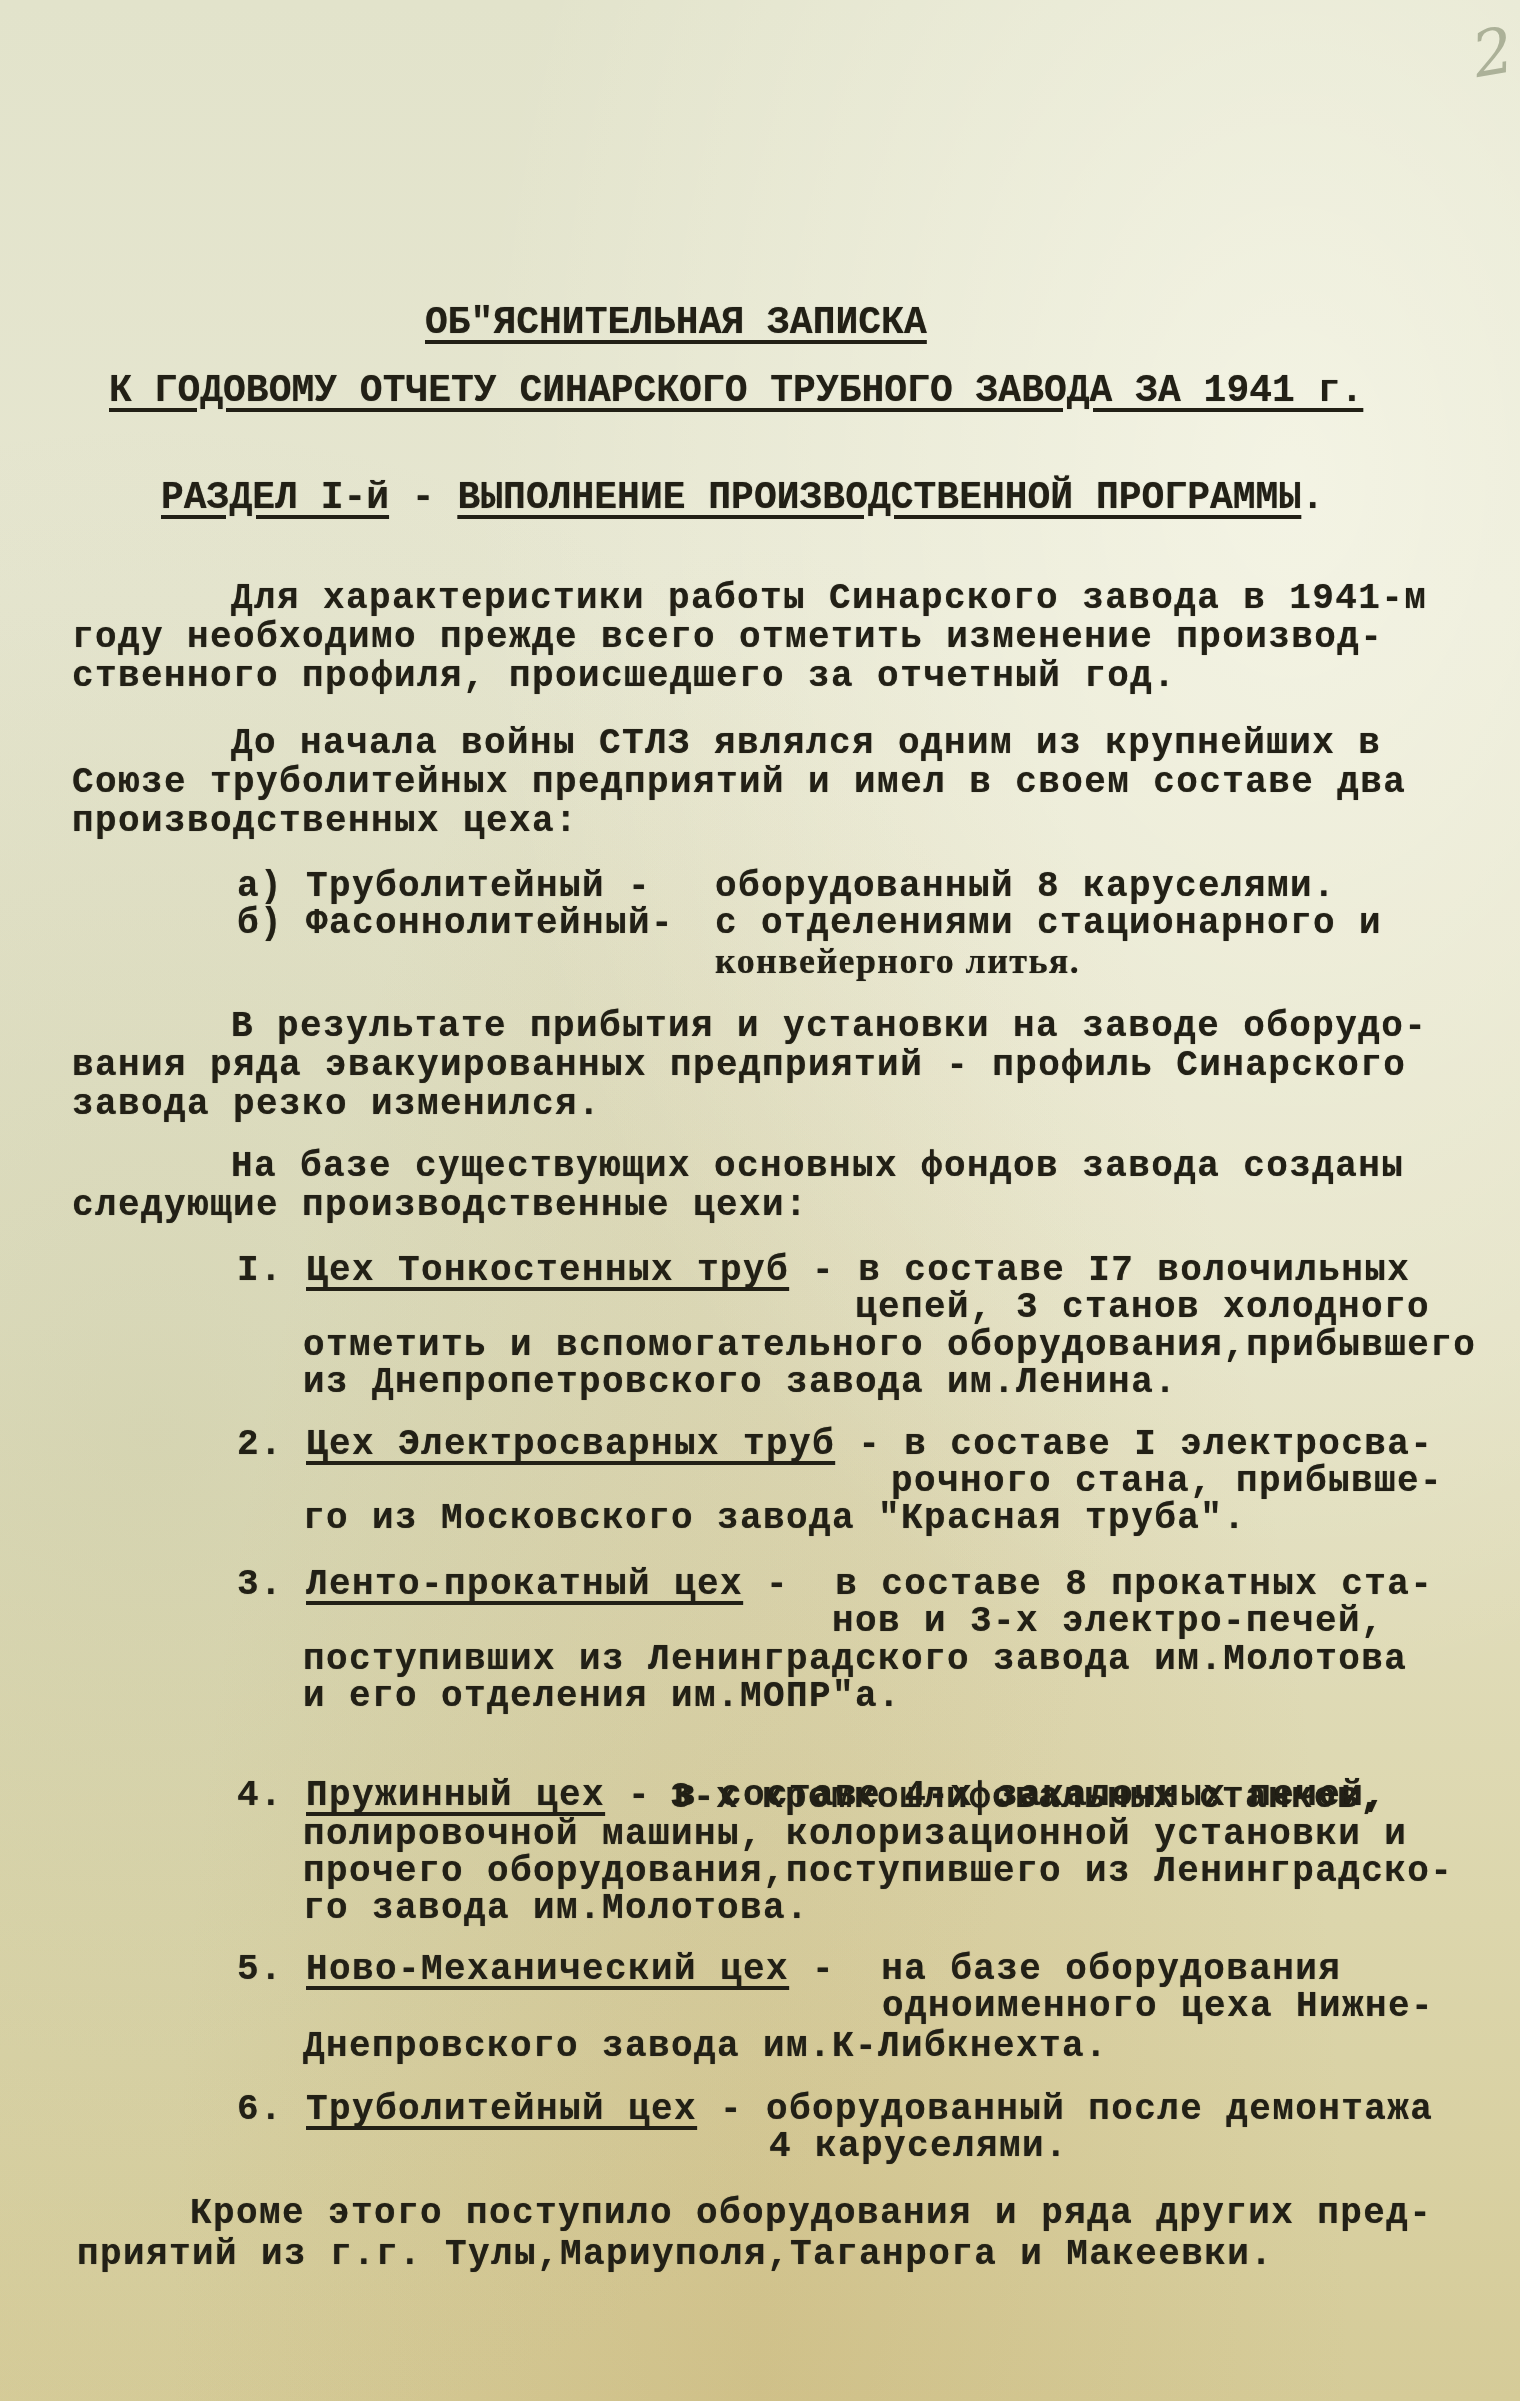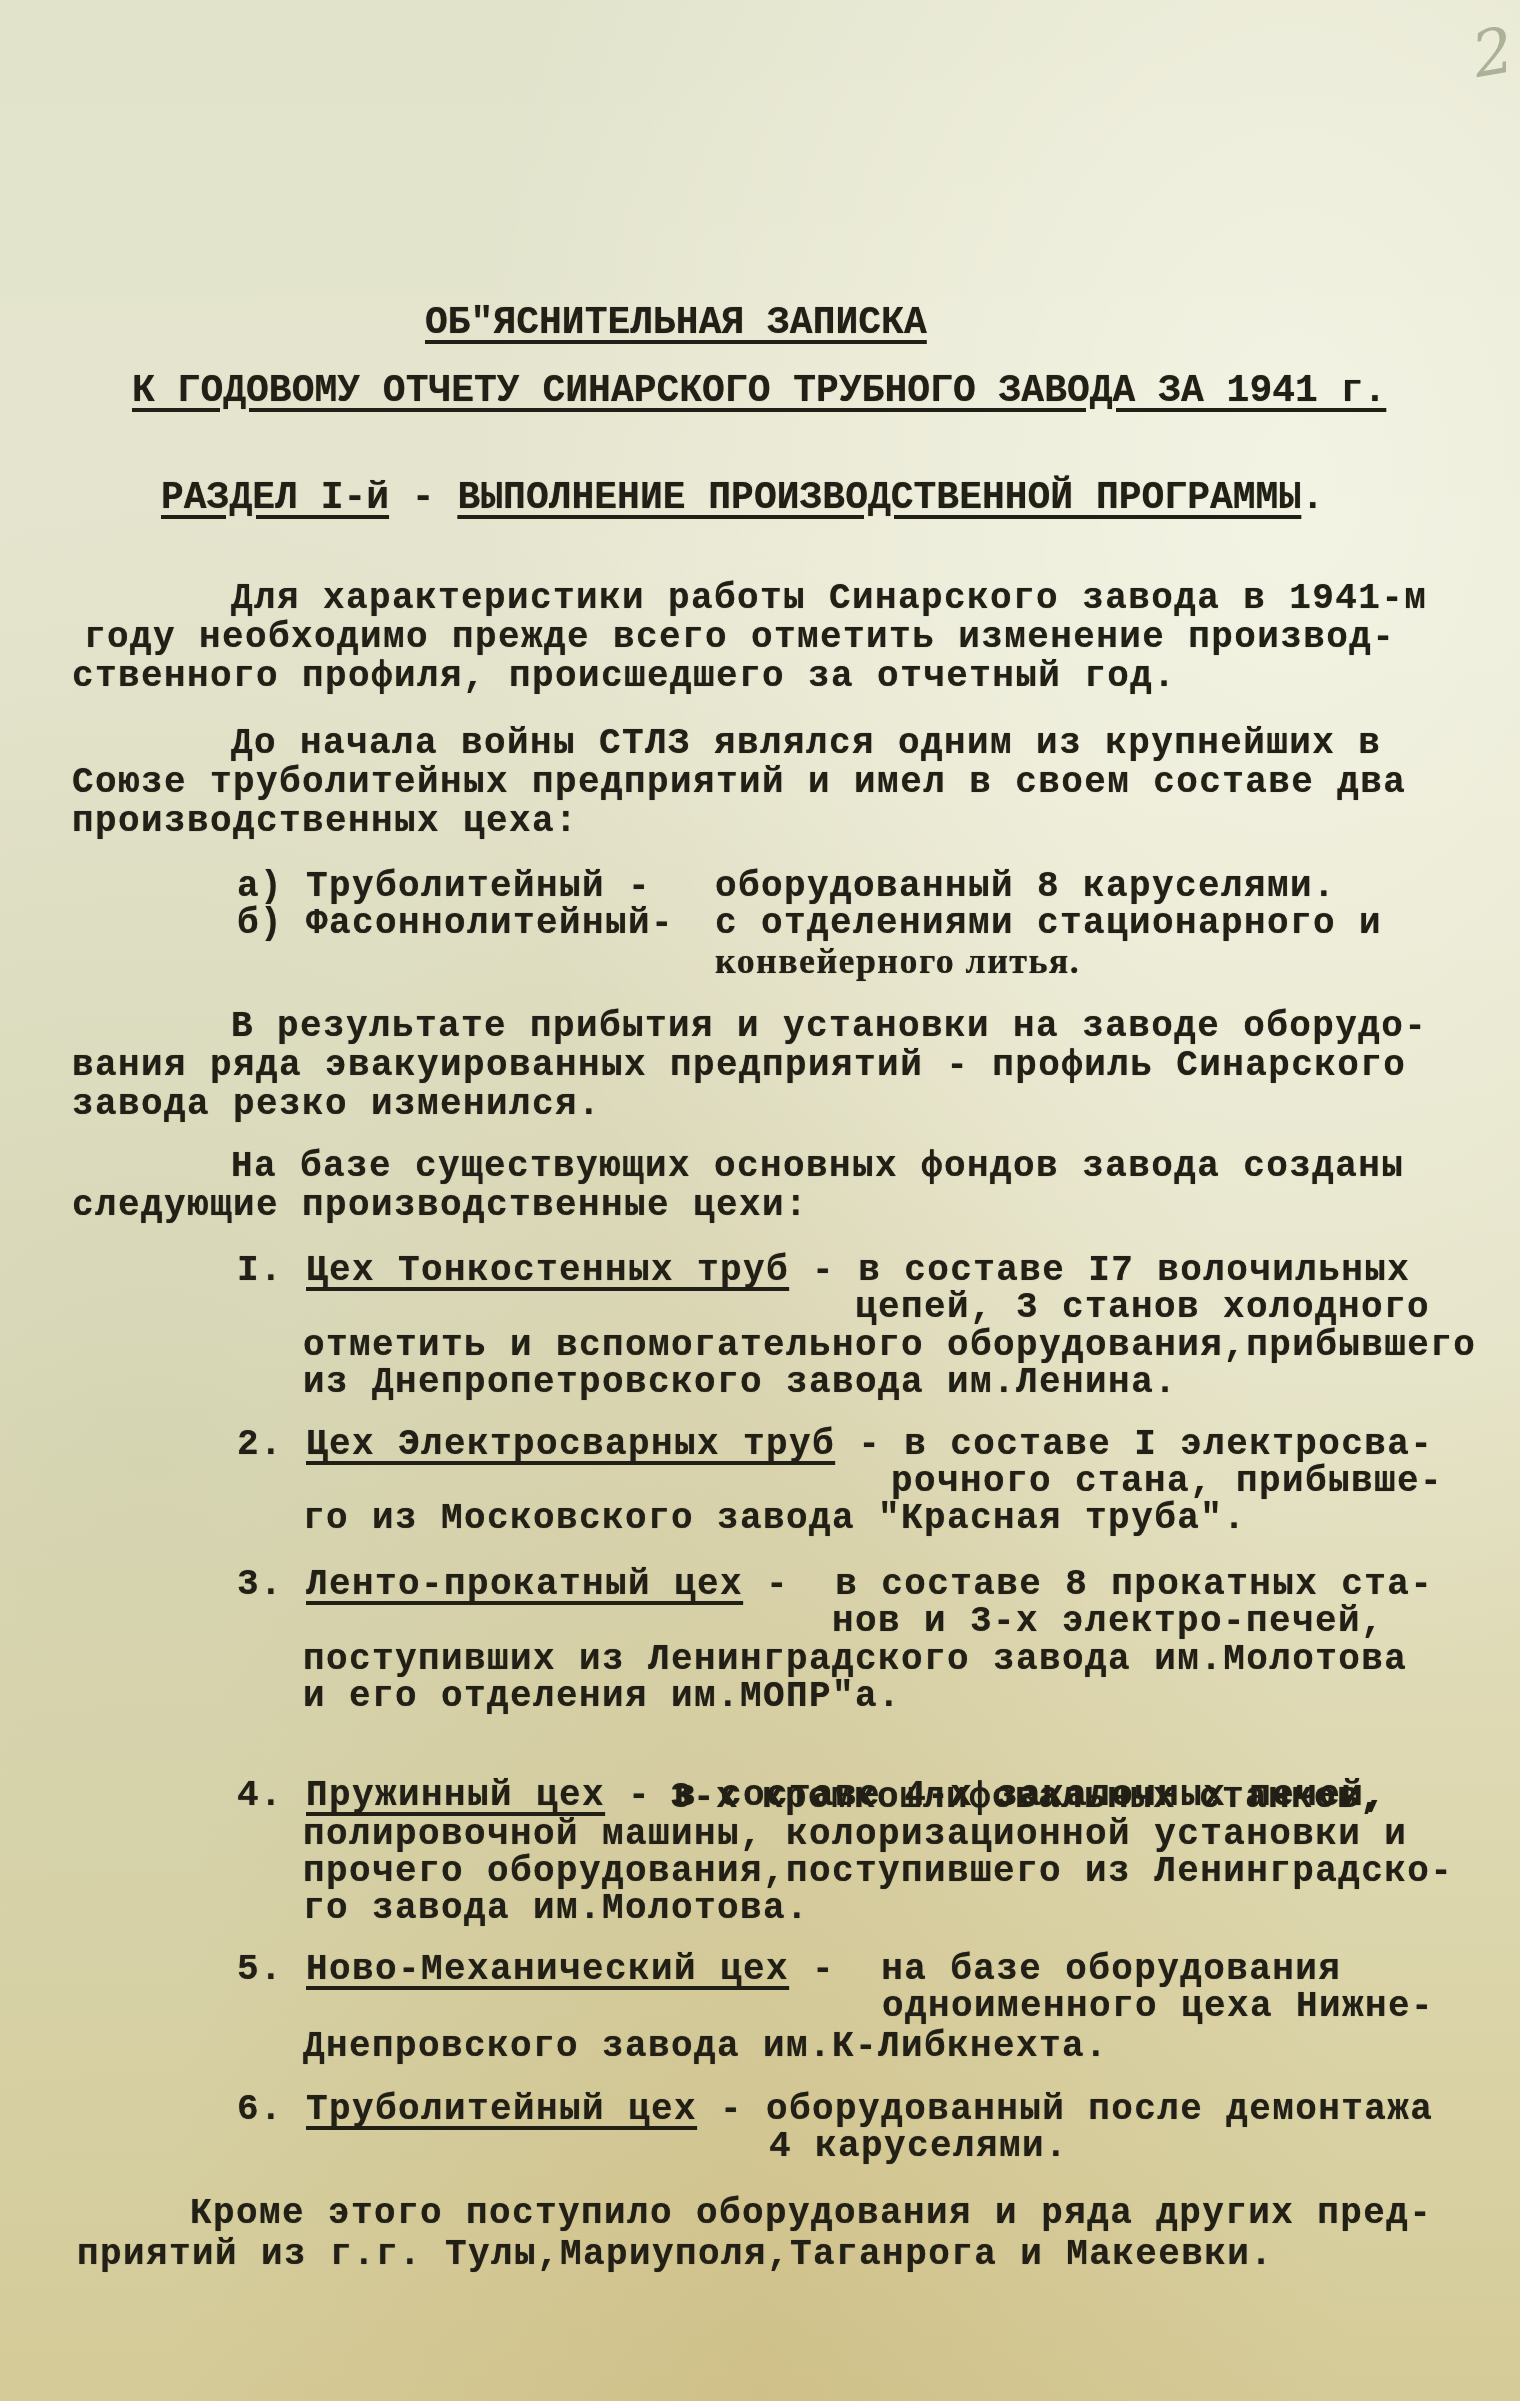--- a/index.html
+++ b/index.html
@@ -29,25 +29,25 @@
   }
 </style>
 </head>
 <body>
 
 <div class="page">
 
   <div class="pagenum">2</div>
 
   <div class="ln hd u" style="left:425px; top:303px;">ОБ"ЯСНИТЕЛЬНАЯ ЗАПИСКА</div>
-  <div class="ln hd u" style="left:132px; top:371px;">К ГОДОВОМУ ОТЧЕТУ СИНАРСКОГО ТРУБНОГО ЗАВОДА ЗА 1941 г.</div>
+  <div class="ln hd u" style="left:109px; top:371px;">К ГОДОВОМУ ОТЧЕТУ СИНАРСКОГО ТРУБНОГО ЗАВОДА ЗА 1941 г.</div>
   <div class="ln hd" style="left:161px; top:478px;"><span class="u">РАЗДЕЛ I-й</span><span> - </span><span class="u">ВЫПОЛНЕНИЕ ПРОИЗВОДСТВЕННОЙ ПРОГРАММЫ</span><span>.</span></div>
 
   <div class="ln" style="left:231px; top:579px;">Для характеристики работы Синарского завода в 1941-м</div>
-  <div class="ln" style="left:84px; top:618px;">году необходимо прежде всего отметить изменение производ-</div>
+  <div class="ln" style="left:72px; top:618px;">году необходимо прежде всего отметить изменение производ-</div>
   <div class="ln" style="left:72px; top:657px;">ственного профиля, происшедшего за отчетный год.</div>
 
   <div class="ln" style="left:231px; top:724px;">До начала войны СТЛЗ являлся одним из крупнейших в</div>
   <div class="ln" style="left:72px; top:763px;">Союзе труболитейных предприятий и имел в своем составе два</div>
   <div class="ln" style="left:72px; top:802px;">производственных цеха:</div>
 
   <div class="ln" style="left:237px; top:867px;"><span>а)</span> <span>Труболитейный</span><span> -</span></div>
   <div class="ln" style="left:715px; top:867px;">оборудованный 8 каруселями.</div>
   <div class="ln" style="left:237px; top:904px;"><span>б)</span> <span>Фасоннолитейный</span><span>-</span></div>
   <div class="ln" style="left:715px; top:904px;">с отделениями стационарного и</div>

